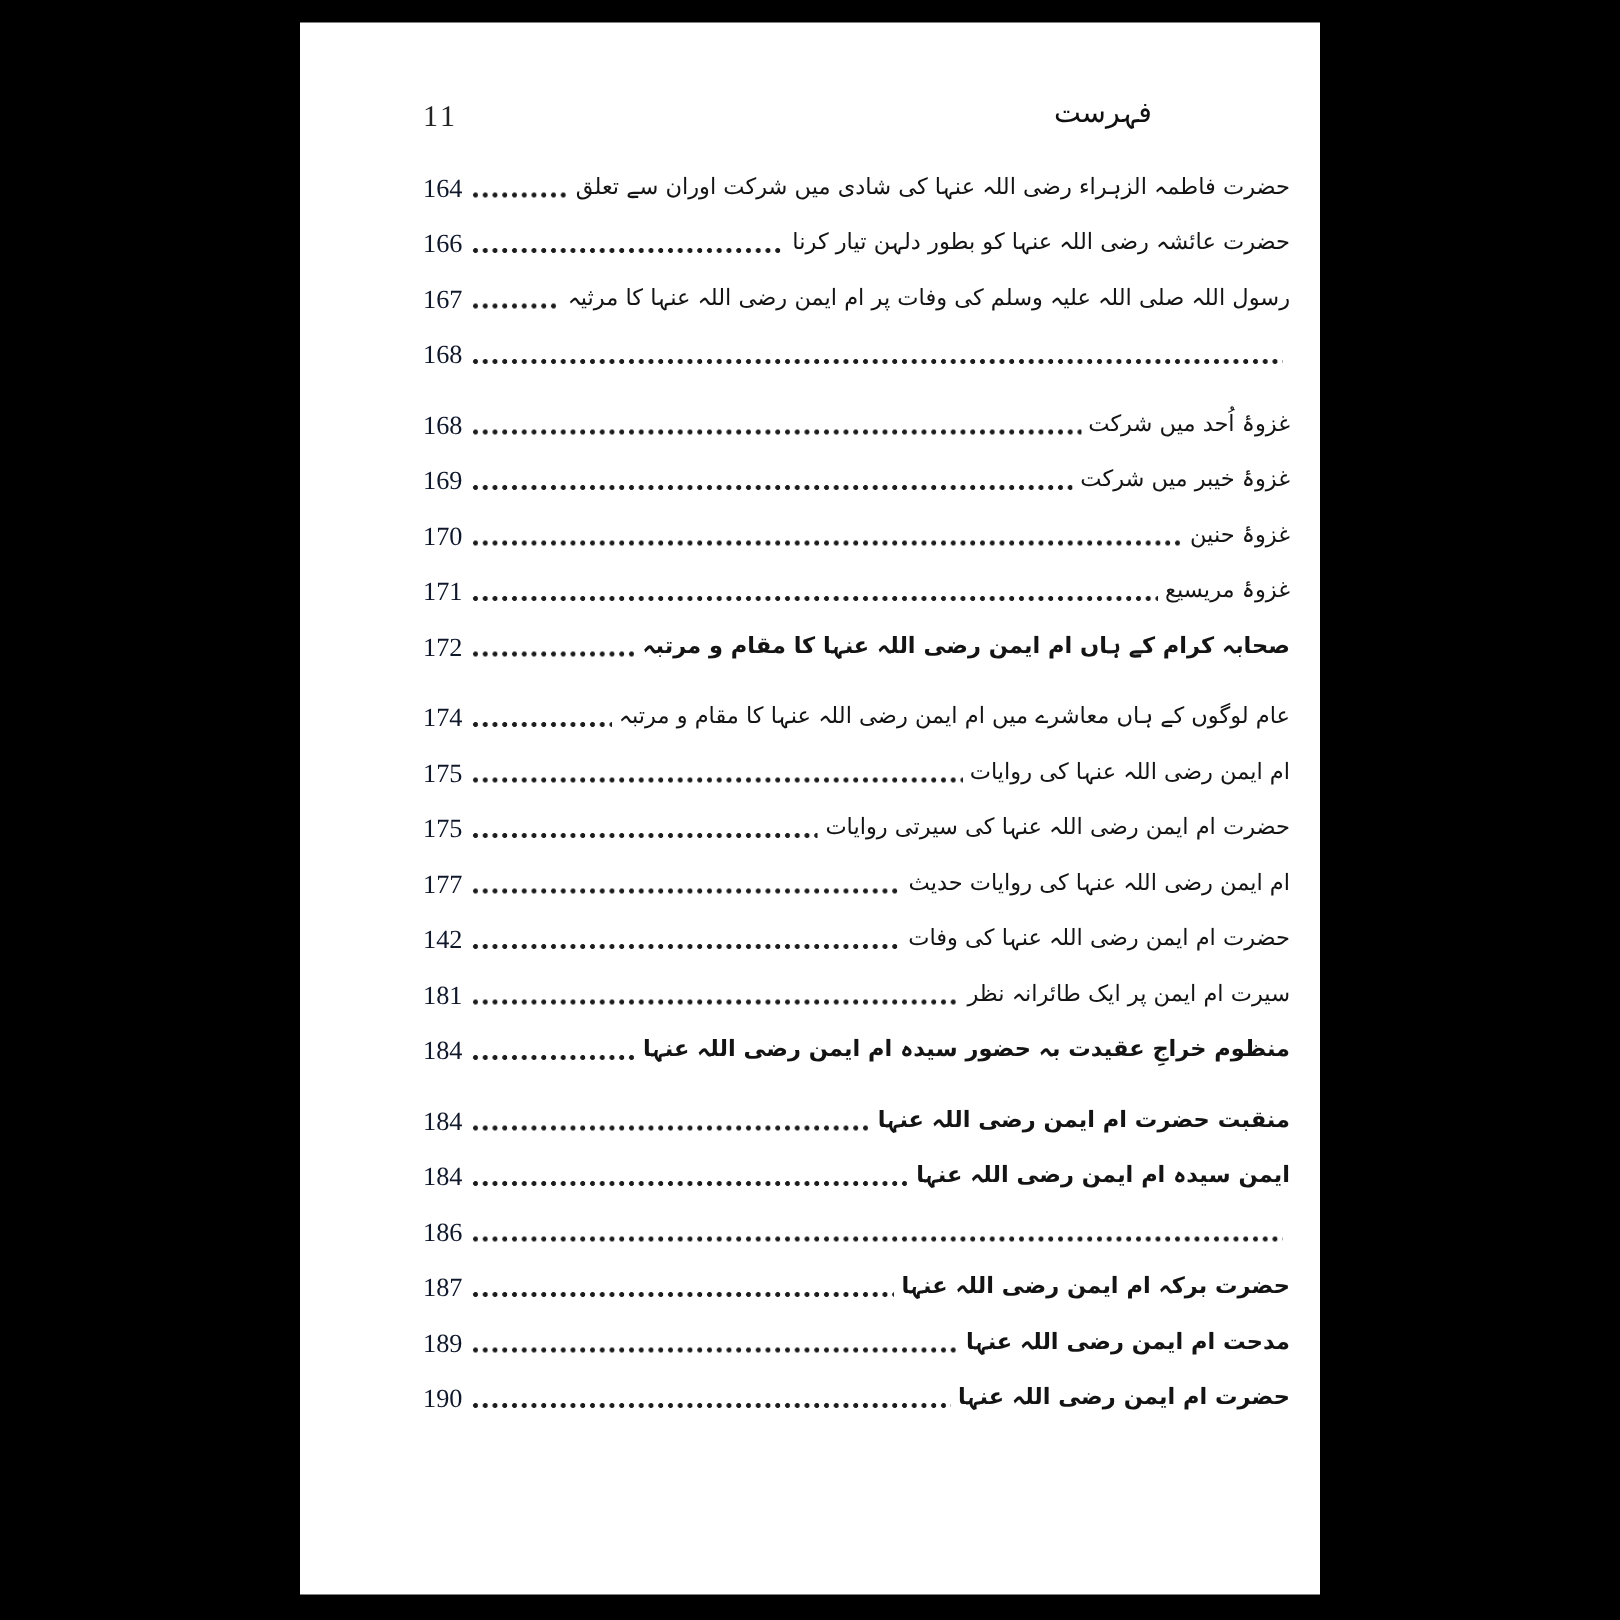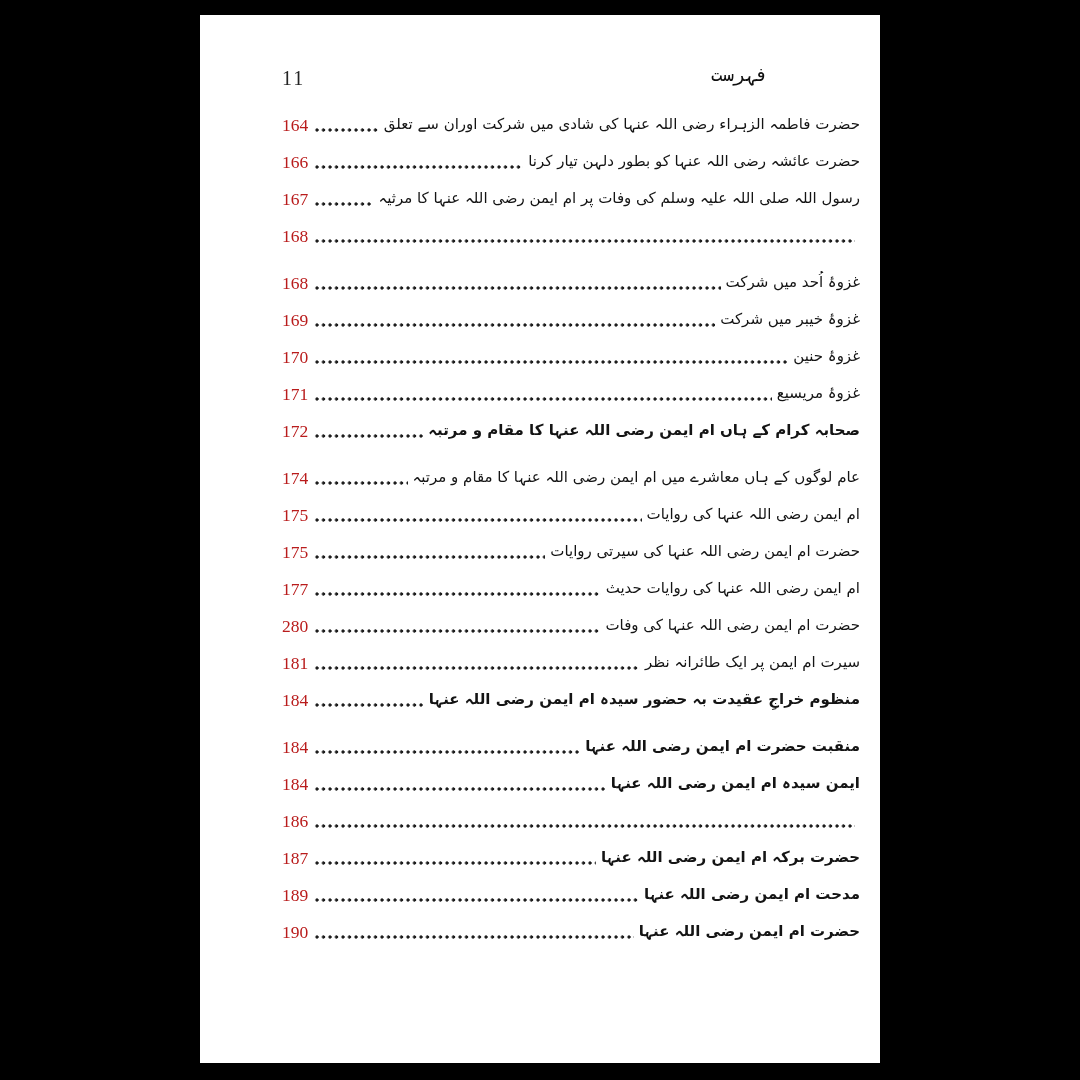--- a/index.html
+++ b/index.html
@@ -24,21 +24,20 @@
     font-size:20px;
     letter-spacing:2px;
     color:#242424;
   }
   .hdr-title{
     position:absolute;
     right:112px;top:48px;
     font-size:19px;
     color:#101010;
     direction:rtl;
-    font-family:Liberation Mono, monospace;
   }
   .toc{
     position:absolute;
     top:95px;left:0;right:0;
     padding:0 20px 0 82px;
     direction:rtl;
   }
   .row{
     display:flex;
     direction:rtl;
@@ -62,21 +61,21 @@
     margin:0 5px 3px 6px;
     background-image:radial-gradient(circle at 3px 7px,#1c1c1c 1.4px,transparent 1.9px);
     background-size:6.5px 10px;
     background-repeat:repeat-x;
   }
   .row .num{
     flex:0 0 auto;
     font-family:"Liberation Serif",serif;
     font-size:17.5px;
     line-height:22px;
-    color:#b91c1c;
+    color:#0f172a;
     direction:ltr;
     text-align:center;
   }
 </style>
 </head>
 <body>
 
 <div class="paper">
   <div class="hdr-num">11</div>
   <div class="hdr-title">فہرست</div>
@@ -141,21 +140,21 @@
         <span class="num">175</span>
       </div>
       <div class="row">
         <span class="title">ام ایمن رضی اللہ عنہا کی روایات حدیث</span>
         <span class="dots"></span>
         <span class="num">177</span>
       </div>
       <div class="row">
         <span class="title">حضرت ام ایمن رضی اللہ عنہا کی وفات</span>
         <span class="dots"></span>
-        <span class="num">280</span>
+        <span class="num">142</span>
       </div>
       <div class="row">
         <span class="title">سیرت ام ایمن پر ایک طائرانہ نظر</span>
         <span class="dots"></span>
         <span class="num">181</span>
       </div>
       <div class="row bold section">
         <span class="title">منظوم خراجِ عقیدت بہ حضور سیدہ ام ایمن رضی اللہ عنہا</span>
         <span class="dots"></span>
         <span class="num">184</span>

